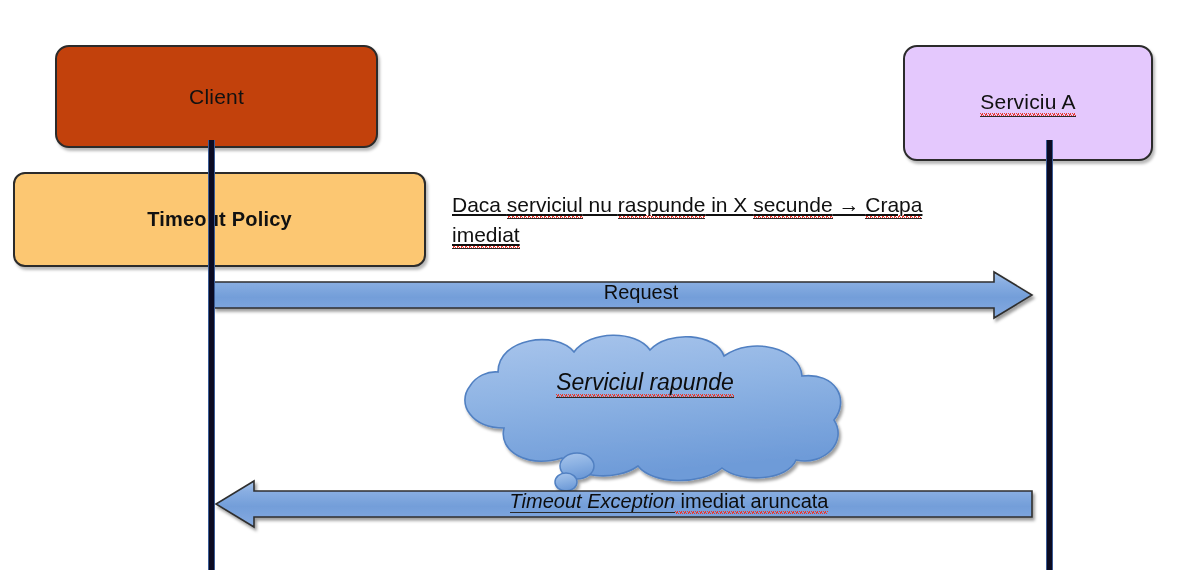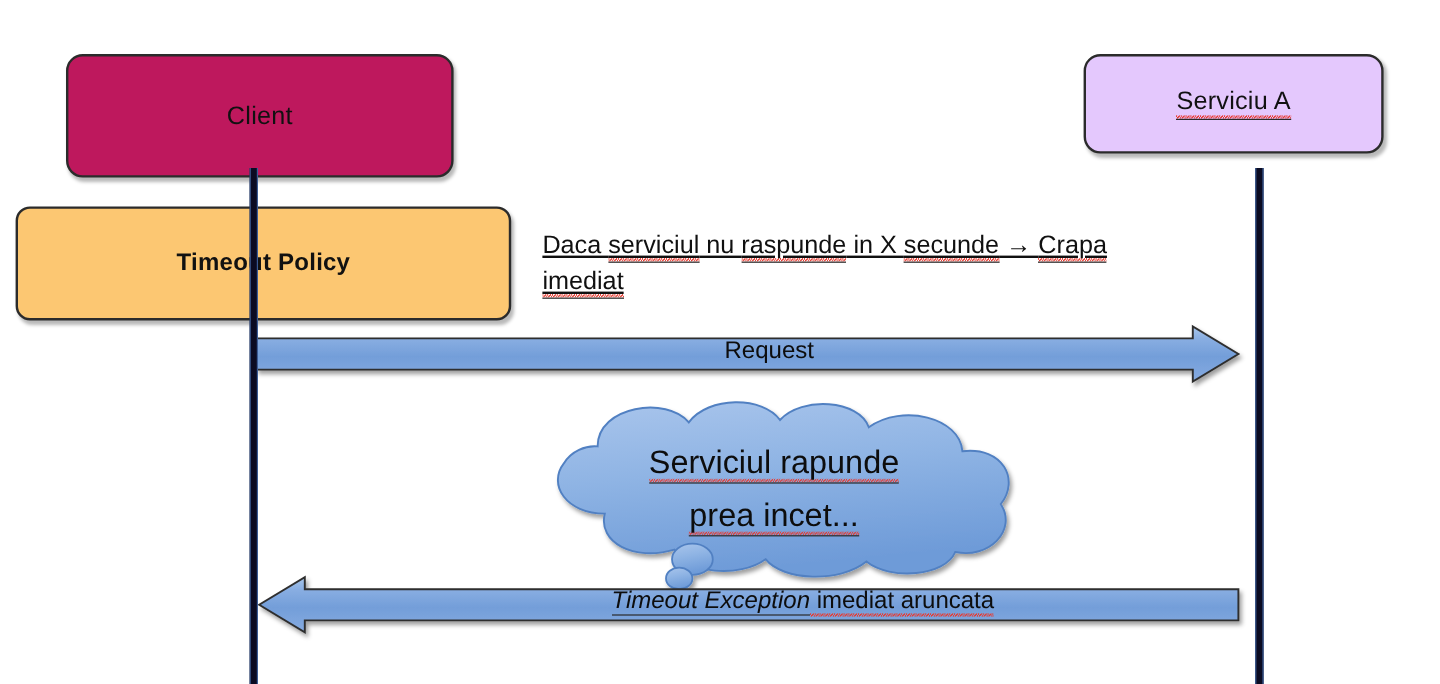--- a/index.html
+++ b/index.html
@@ -34,24 +34,24 @@
     z-index: 5;
   }
   .actor-label {
     font-size: 21px;
     color: #111111;
     letter-spacing: .2px;
     white-space: nowrap;
   }
   #client-box {
     left: 55px; top: 45px; width: 323px; height: 103px;
-    background: #be185d;
+    background: #c2410c;
   }
   #service-box {
-    left: 903px; top: 45px; width: 250px; height: 83px;
+    left: 903px; top: 45px; width: 250px; height: 116px;
     background: #e4c8fd;
   }
   #policy-box {
     left: 13px; top: 172px; width: 413px; height: 95px;
     background: #fcc772;
     border-radius: 12px;
   }
   #policy-box .actor-label { font-size: 20px; font-weight: bold; }
 
   
@@ -103,25 +103,26 @@
   #arrow-exception { left: 216px; top: 481px; width: 672px; height: 46px; }
   #arrow-exception .arrow-label { top: 9px; left: 26px; width: 790px; }
   .ital { font-style: italic; }
 
   
   #cloud-callout { left: 430px; top: 330px; width: 430px; height: 170px; z-index: 6; }
   #cloud-text {
     position: absolute;
     left: 60px; top: 34px; width: 310px;
     text-align: center;
-    font-size: 27px;
+    font-size: 23px;
     line-height: 1.62;
     color: #0d0d0d;
     z-index: 4;
     pointer-events: none;
+    font-style: italic;
   }
 </style>
 </head>
 <body>
 
 <svg id="canvas" viewBox="0 0 1200 570">
   <defs>
     <linearGradient id="arrowGrad" x1="0" y1="0" x2="0" y2="1">
       <stop offset="0%" stop-color="#a8c6ea"></stop>
       <stop offset="22%" stop-color="#89aee2"></stop>
@@ -188,15 +189,14 @@
   <div class="arrow-label">Request</div>
 </div>
 
 <div class="abs arrow-wrap" id="arrow-exception">
   <div class="arrow-label"><span class="ital sq-u">Timeout Exception</span><span class="sq"> imediat aruncata</span></div>
 </div>
 
 <div class="abs" id="cloud-callout">
   <div id="cloud-text">
     <span class="sq sq-u">Serviciul rapunde</span><br>
-    <span class="sq sq-u">prea incet...</span>
   </div>
 </div>
 
 </body></html>

